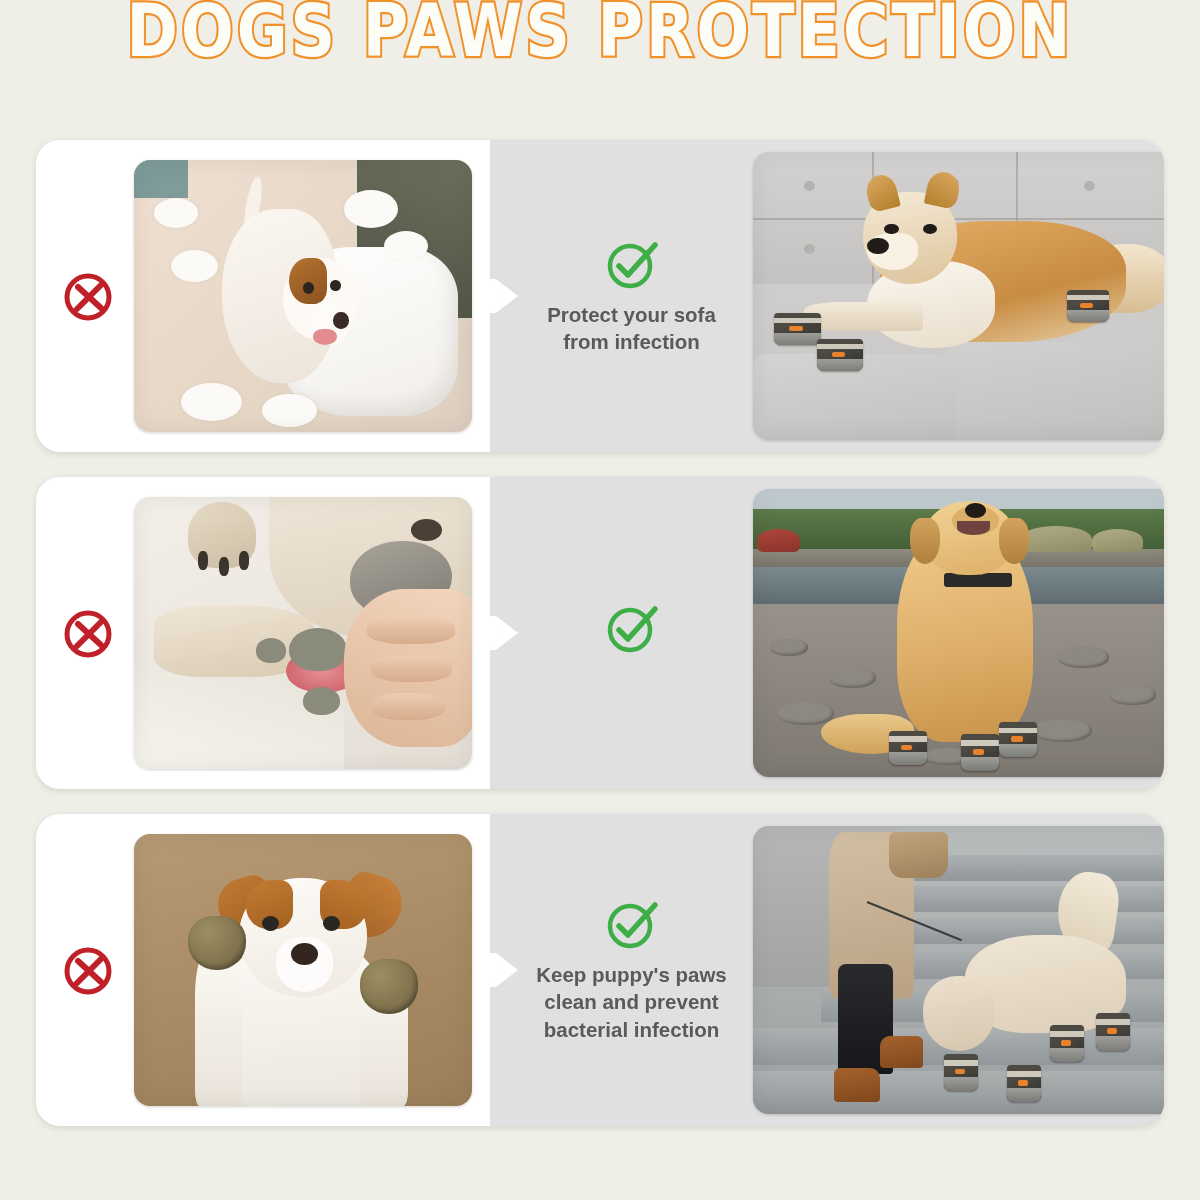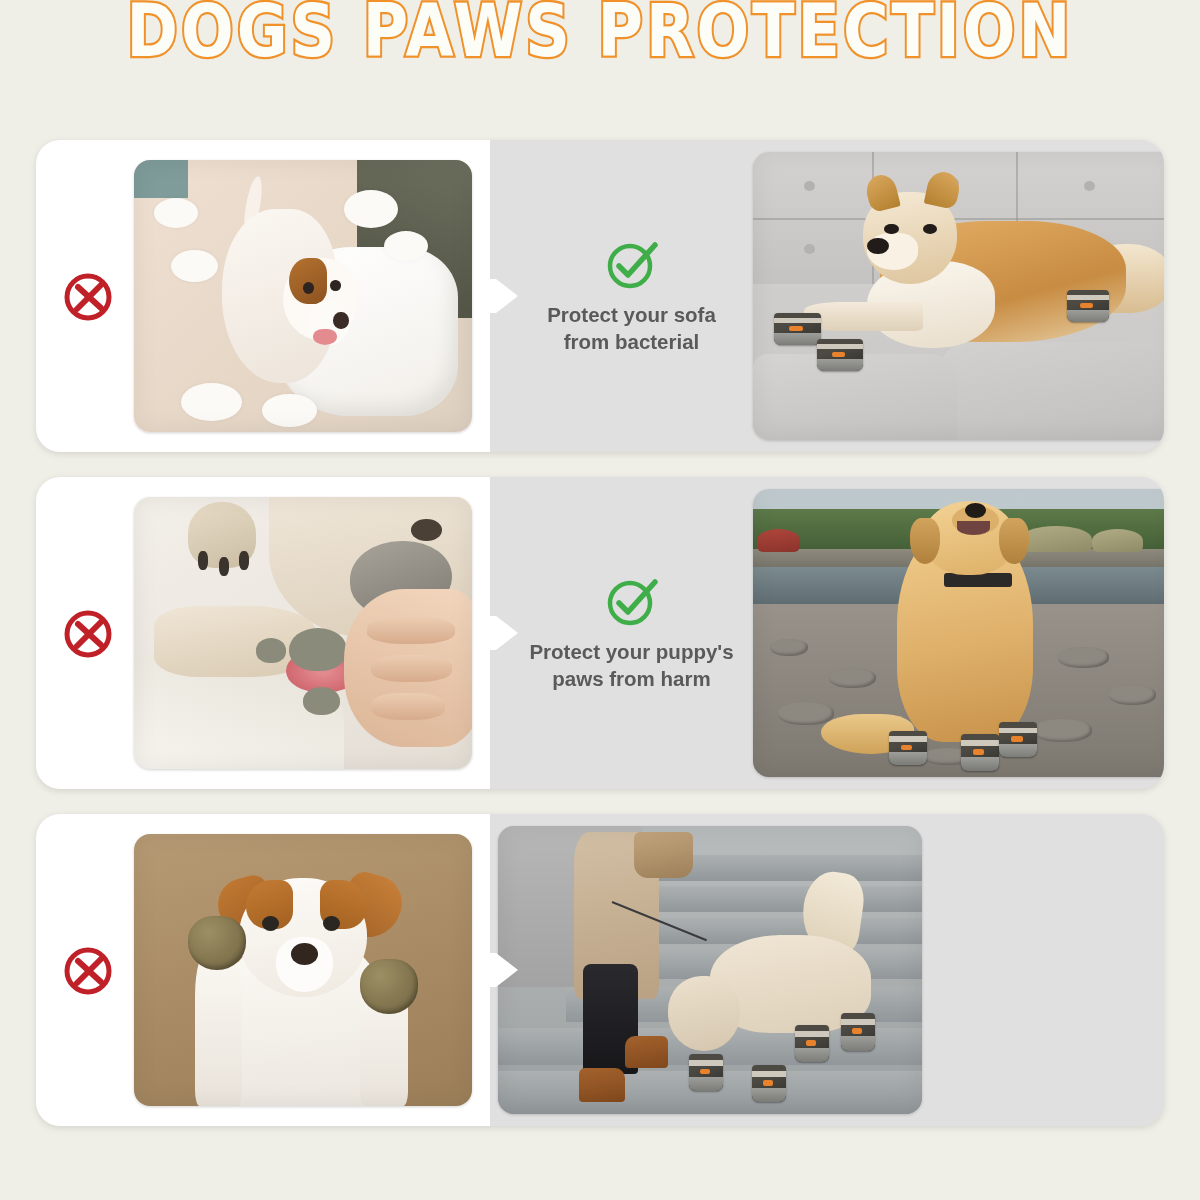--- a/index.html
+++ b/index.html
@@ -345,21 +345,21 @@
 
     <div class="card-right">
       <div class="caption-col">
         <div class="check-badge">
           <svg width="54" height="54" viewBox="0 0 54 54">
             <circle cx="25" cy="29" r="20" fill="none" stroke="#3FAE48" stroke-width="4.5"></circle>
             <path d="M14 29 L23 38 L50 8" fill="none" stroke="#3FAE48" stroke-width="5.5" stroke-linecap="round" stroke-linejoin="round"></path>
           </svg>
         </div>
         <div class="caption">Protect your sofa
-from bacterial</div>
+from infection</div>
       </div>
 
       <div class="photo right-photo">
         <div class="ph p4-bg"></div>
         <div class="p4-backrest"></div>
         <div class="p4-seam" style="left:28%;top:0;width:2px;height:46%;"></div>
         <div class="p4-seam" style="left:62%;top:0;width:2px;height:46%;"></div>
         <div class="p4-seam" style="left:0;top:23%;width:100%;height:2px;"></div>
         <div class="tuft" style="left:12%;top:10%;"></div>
         <div class="tuft" style="left:46%;top:9%;"></div>
@@ -444,22 +444,20 @@
     </div>
 
     <div class="card-right">
       <div class="caption-col">
         <div class="check-badge">
           <svg width="54" height="54" viewBox="0 0 54 54">
             <circle cx="25" cy="29" r="20" fill="none" stroke="#3FAE48" stroke-width="4.5"></circle>
             <path d="M14 29 L23 38 L50 8" fill="none" stroke="#3FAE48" stroke-width="5.5" stroke-linecap="round" stroke-linejoin="round"></path>
           </svg>
         </div>
-        <div class="caption">Protect your puppy's
-paws from harm</div>
       </div>
 
       <div class="photo right-photo">
         <div class="ph p5-sky"></div>
         <div class="p5-forest"></div>
         <div class="p5-shore"></div>
         <div class="p5-water"></div>
         <div class="p5-rocks"></div>
         <div class="tent red" style="left:1%;top:14%;width:10%;height:8%;"></div>
         <div class="tent" style="left:63%;top:13%;width:17%;height:9%;"></div>
@@ -533,20 +531,31 @@
 
       <div class="arrow">
         <svg width="42" height="46" viewBox="0 0 42 46">
           <path d="M0 6 L22 23 L0 40 L8 40 L30 23 L8 6 Z" fill="#ffffff"></path>
           <path d="M2 7 L23 23 L2 39 Z" fill="#ffffff"></path>
         </svg>
       </div>
     </div>
 
     <div class="card-right">
+      <div class="caption-col">
+        <div class="check-badge">
+          <svg width="54" height="54" viewBox="0 0 54 54">
+            <circle cx="25" cy="29" r="20" fill="none" stroke="#3FAE48" stroke-width="4.5"></circle>
+            <path d="M14 29 L23 38 L50 8" fill="none" stroke="#3FAE48" stroke-width="5.5" stroke-linecap="round" stroke-linejoin="round"></path>
+          </svg>
+        </div>
+        <div class="caption">Keep puppy's paws
+clean and prevent
+bacterial infection</div>
+      </div>
 
       <div class="photo right-photo">
         <div class="ph p6-bg"></div>
         <div class="p6-wall"></div>
         <div class="step" style="left:34%;top:10%;right:0;height:9%;"></div>
         <div class="step" style="left:34%;top:21%;right:0;height:9%;"></div>
         <div class="step" style="left:34%;top:32%;right:0;height:9%;"></div>
         <div class="step" style="left:30%;top:43%;right:0;height:10%;"></div>
         <div class="step" style="left:16%;top:56%;right:0;height:12%;"></div>
         <div class="step" style="left:0;top:70%;right:0;height:13%;"></div>

